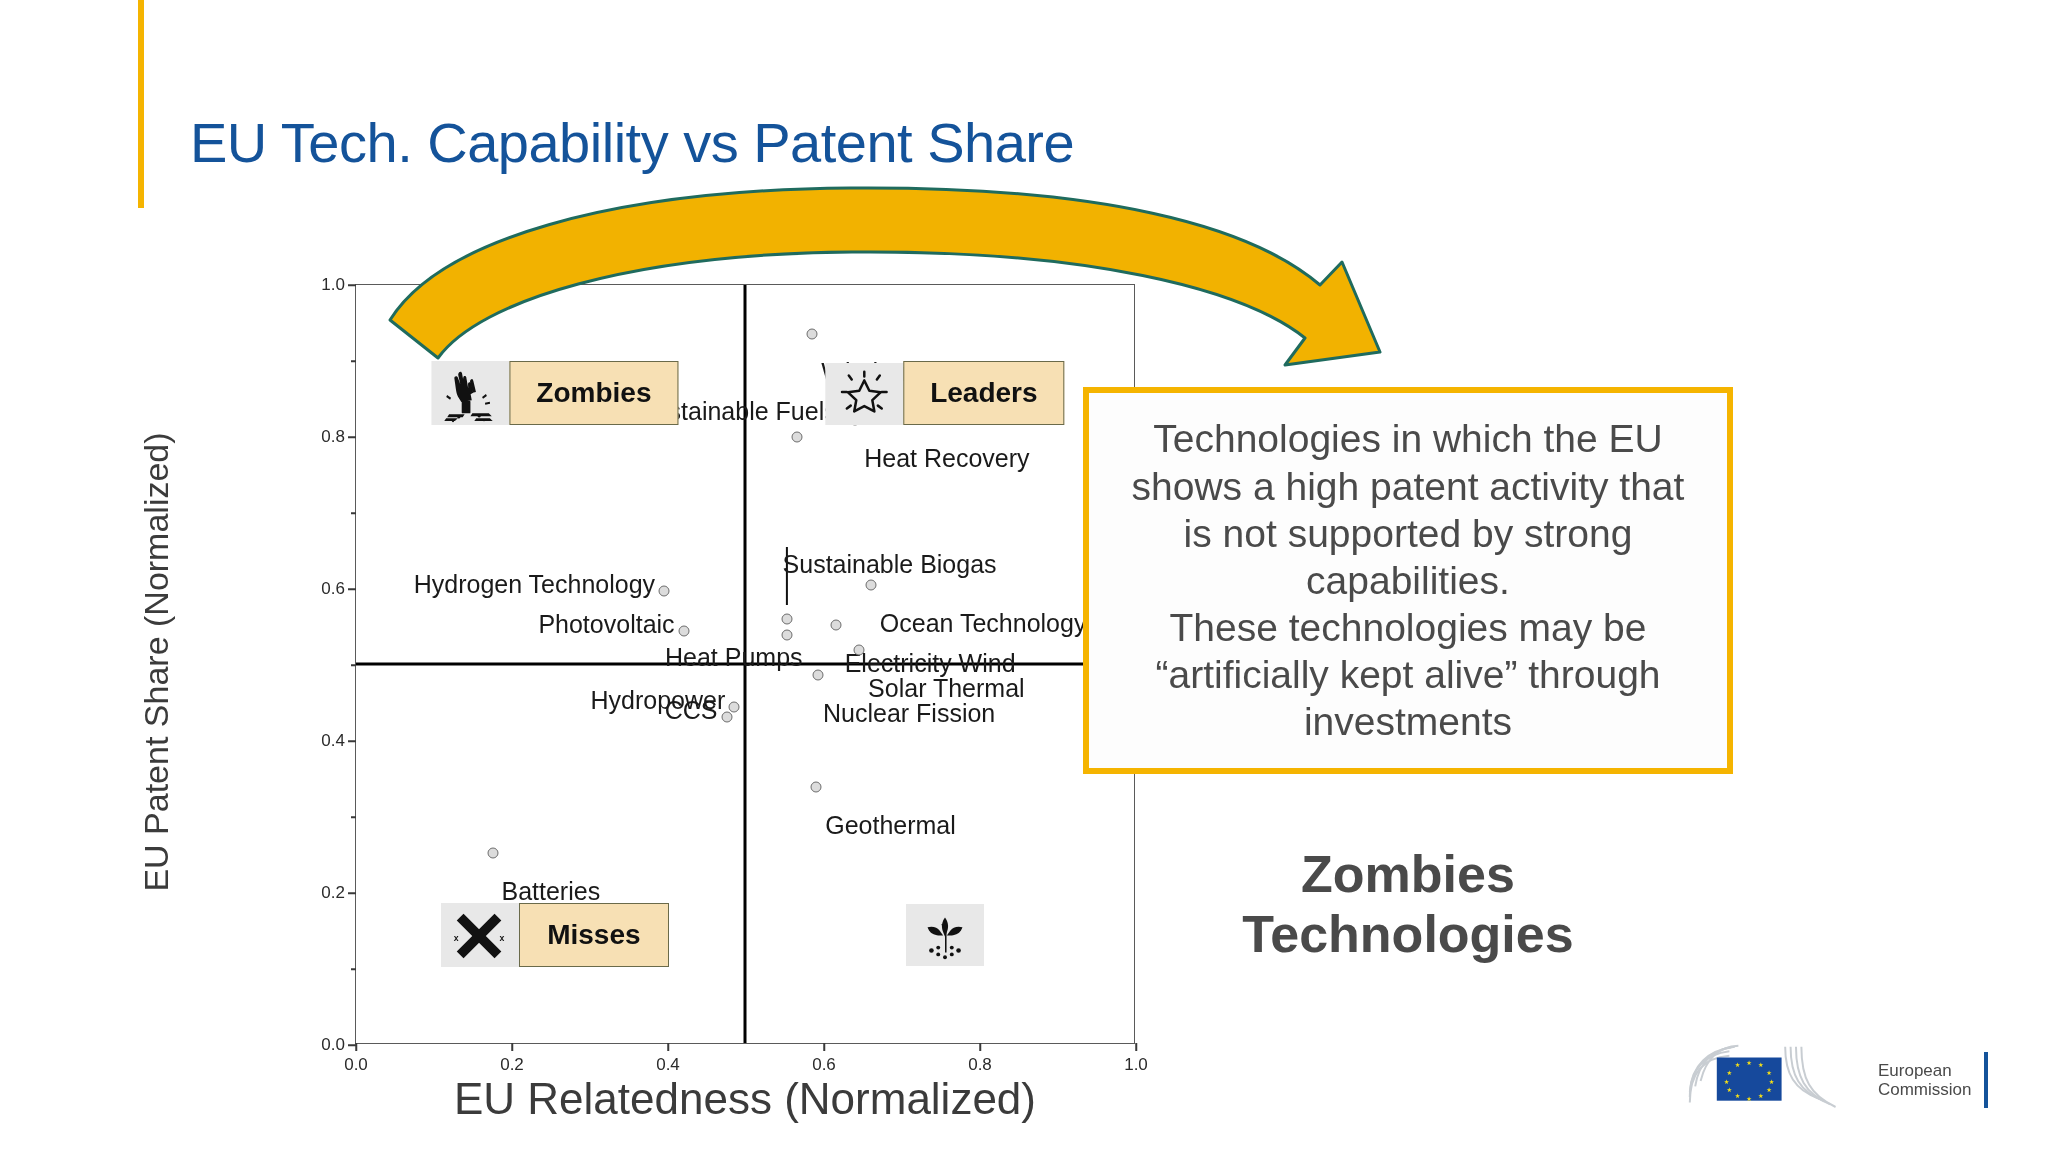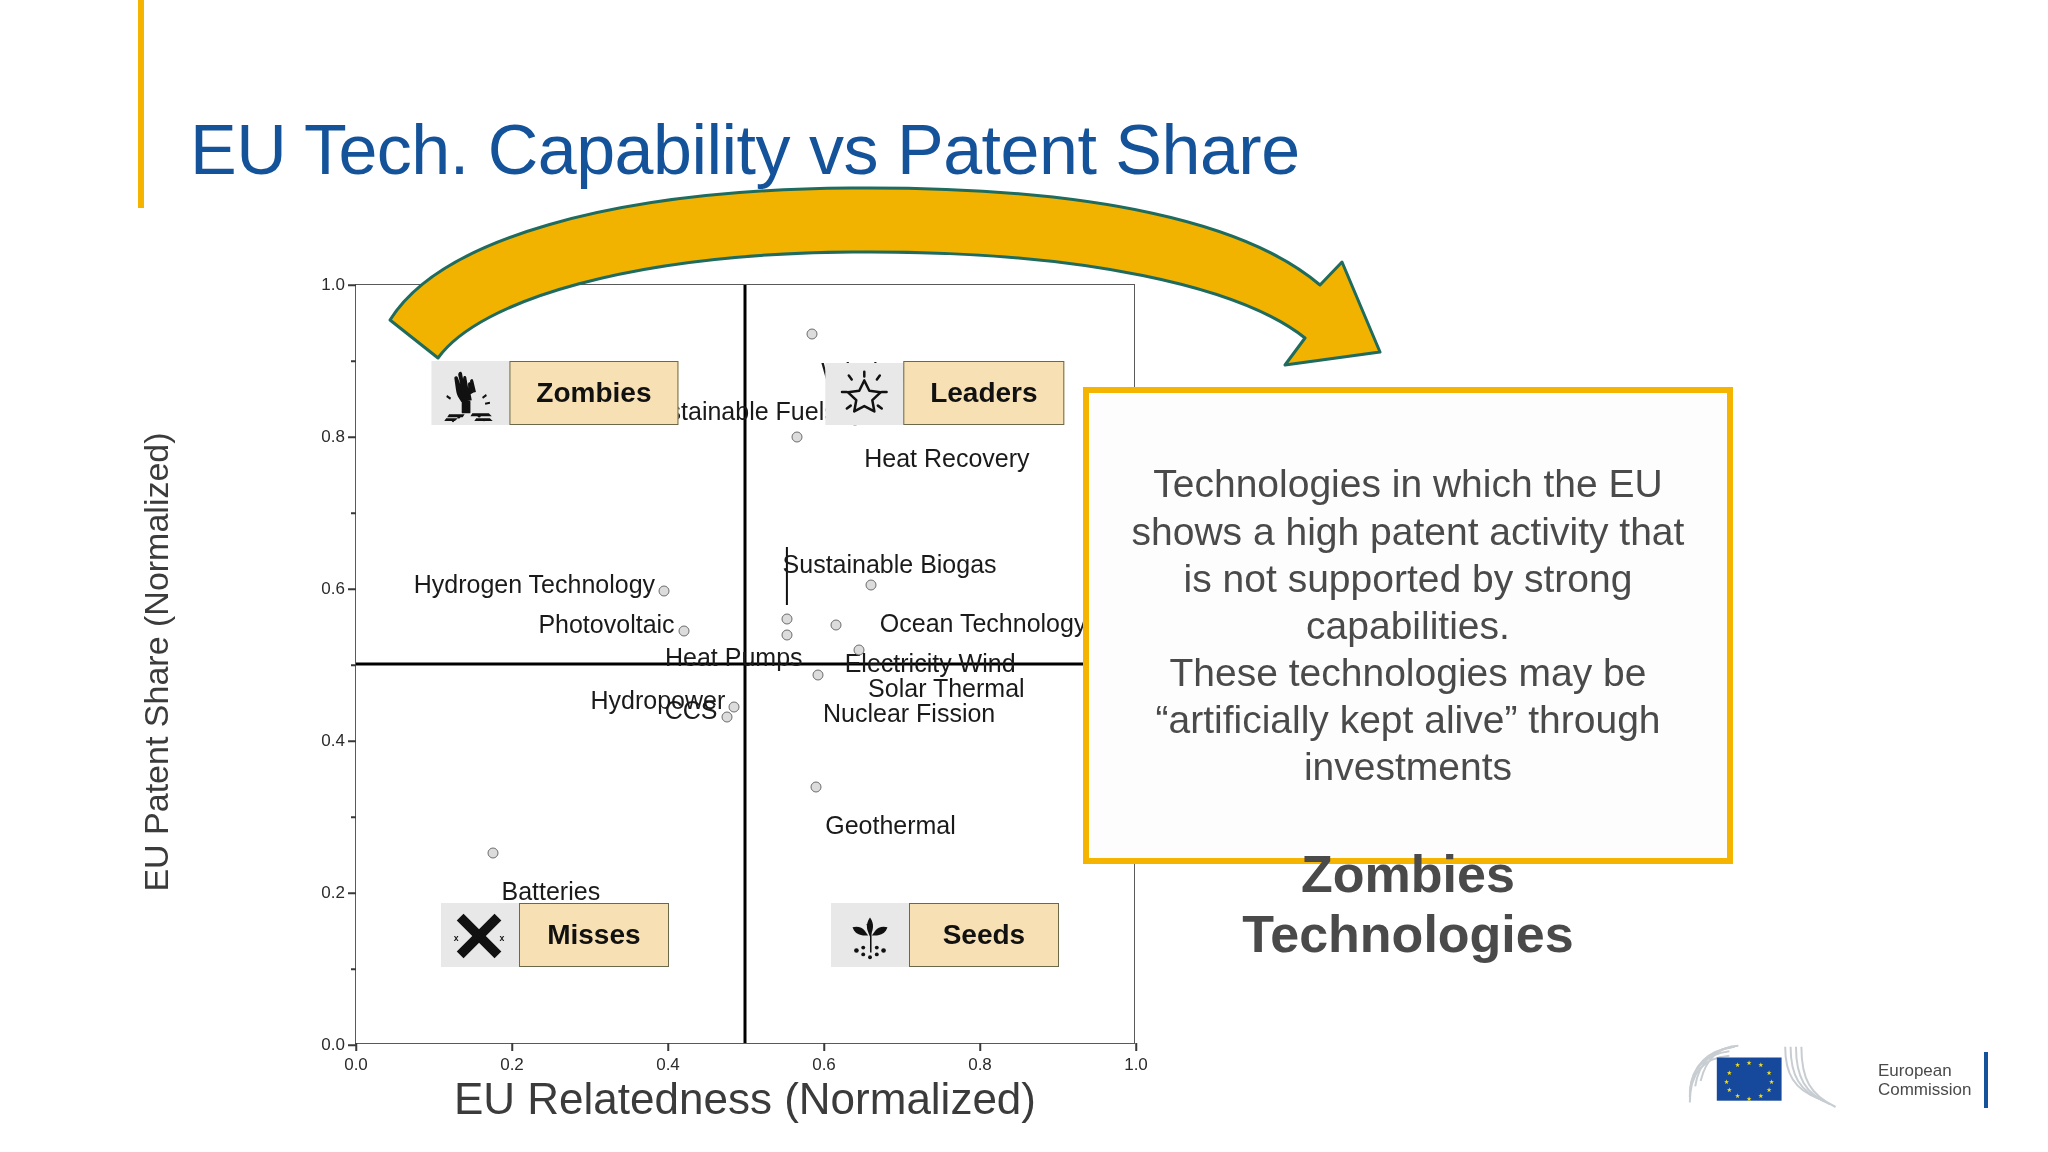--- a/index.html
+++ b/index.html
@@ -18,21 +18,21 @@
   
   #title-accent-bar {
     position: absolute;
     left: 138px; top: 0px;
     width: 6px; height: 208px;
     background: #f5b400;
   }
   #page-title {
     position: absolute;
     left: 190px; top: 110px;
-    font-size: 70px;
+    font-size: 56px;
     font-weight: 400;
     color: #14539a;
     letter-spacing: -0.5px;
     white-space: nowrap;
     font-family: "Liberation Sans", sans-serif;
   }
 
   
   #chart-figure {
     position: absolute;
@@ -189,21 +189,21 @@
     position: absolute;
     left: 380px; top: 180px;
     width: 1060px; height: 250px;
     pointer-events: none;
   }
 
   
   #callout-box {
     position: absolute;
     left: 1083px; top: 387px;
-    width: 650px; height: 477px;
+    width: 650px; height: 387px;
     border: 6px solid #f5b400;
     box-sizing: border-box;
     background: #fdfdfd;
     display: flex;
     align-items: center;
     justify-content: center;
     padding: 10px 24px;
   }
   #callout-text {
     font-size: 39px;
@@ -388,21 +388,20 @@
                   <circle cx="18" cy="48" r="2.4"></circle>
                   <circle cx="25" cy="45" r="2"></circle>
                   <circle cx="25" cy="52" r="2"></circle>
                   <circle cx="39" cy="45" r="2"></circle>
                   <circle cx="39" cy="52" r="2"></circle>
                   <circle cx="46" cy="48" r="2.4"></circle>
                   <circle cx="32" cy="55" r="2"></circle>
                 </g>
               </svg>
             </div>
-            <div class="quad-badge-label">Seeds</div>
           </div>
         </div>
     </div>
   </div>
 
   <svg id="curved-arrow" viewBox="0 0 1060 250" preserveAspectRatio="none">
     <path d="M 10,140 C 60,60 230,10 470,8 C 720,6 870,45 940,105 L 962,82 L 1000,172 L 905,185 L 925,158
              C 862,108 706,70 472,72 C 252,74 100,120 58,178 Z" fill="#f2b200" stroke="#1f6b5e" stroke-width="3" stroke-linejoin="round"></path>
   </svg>
 

